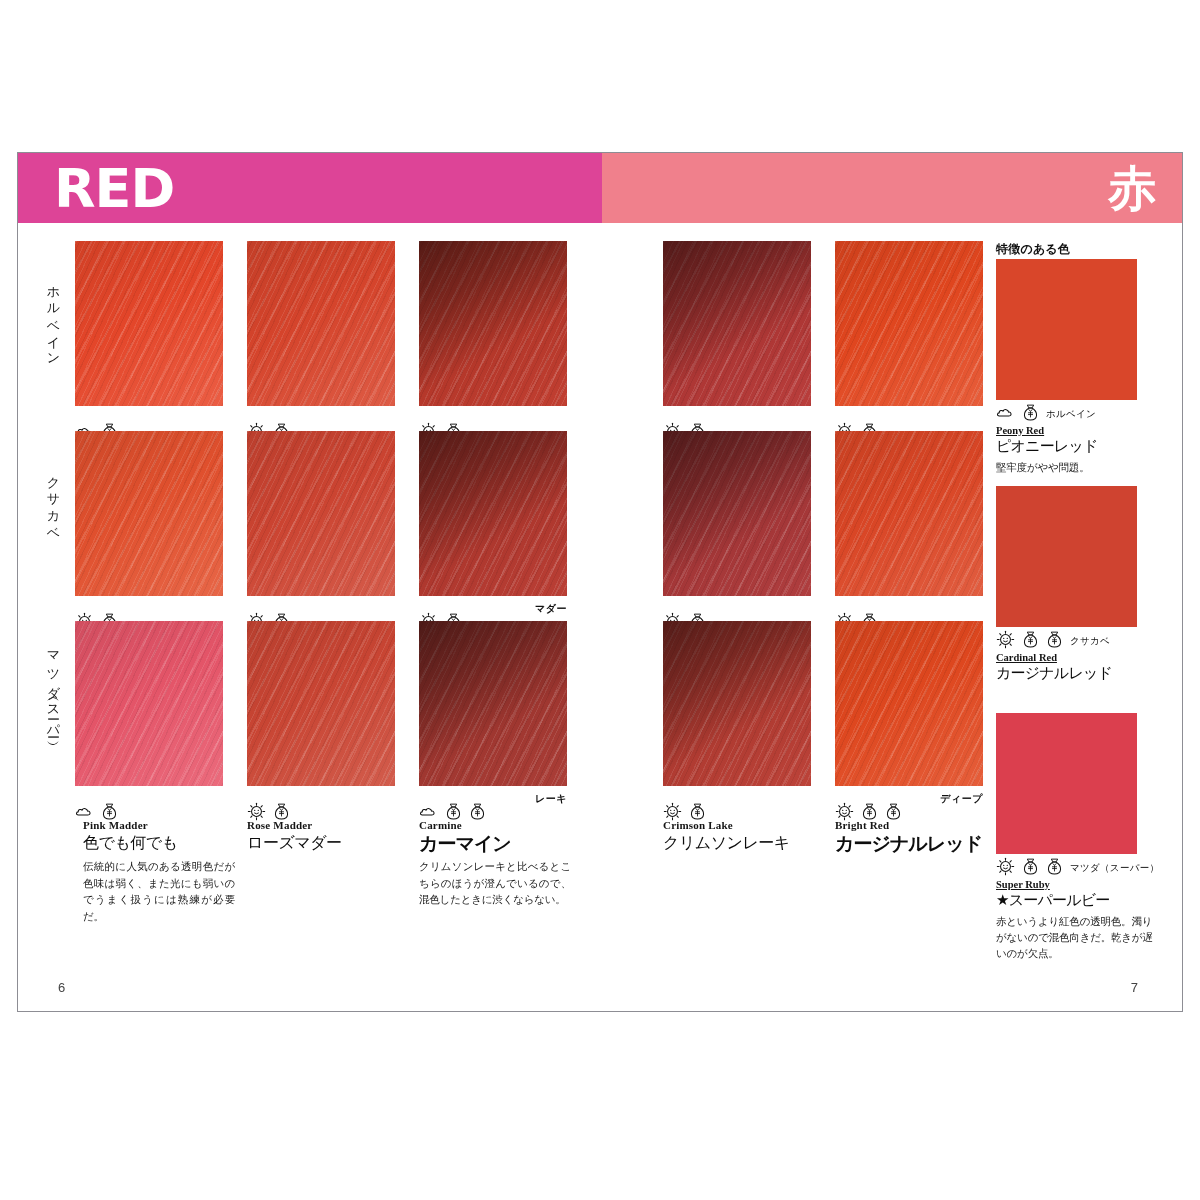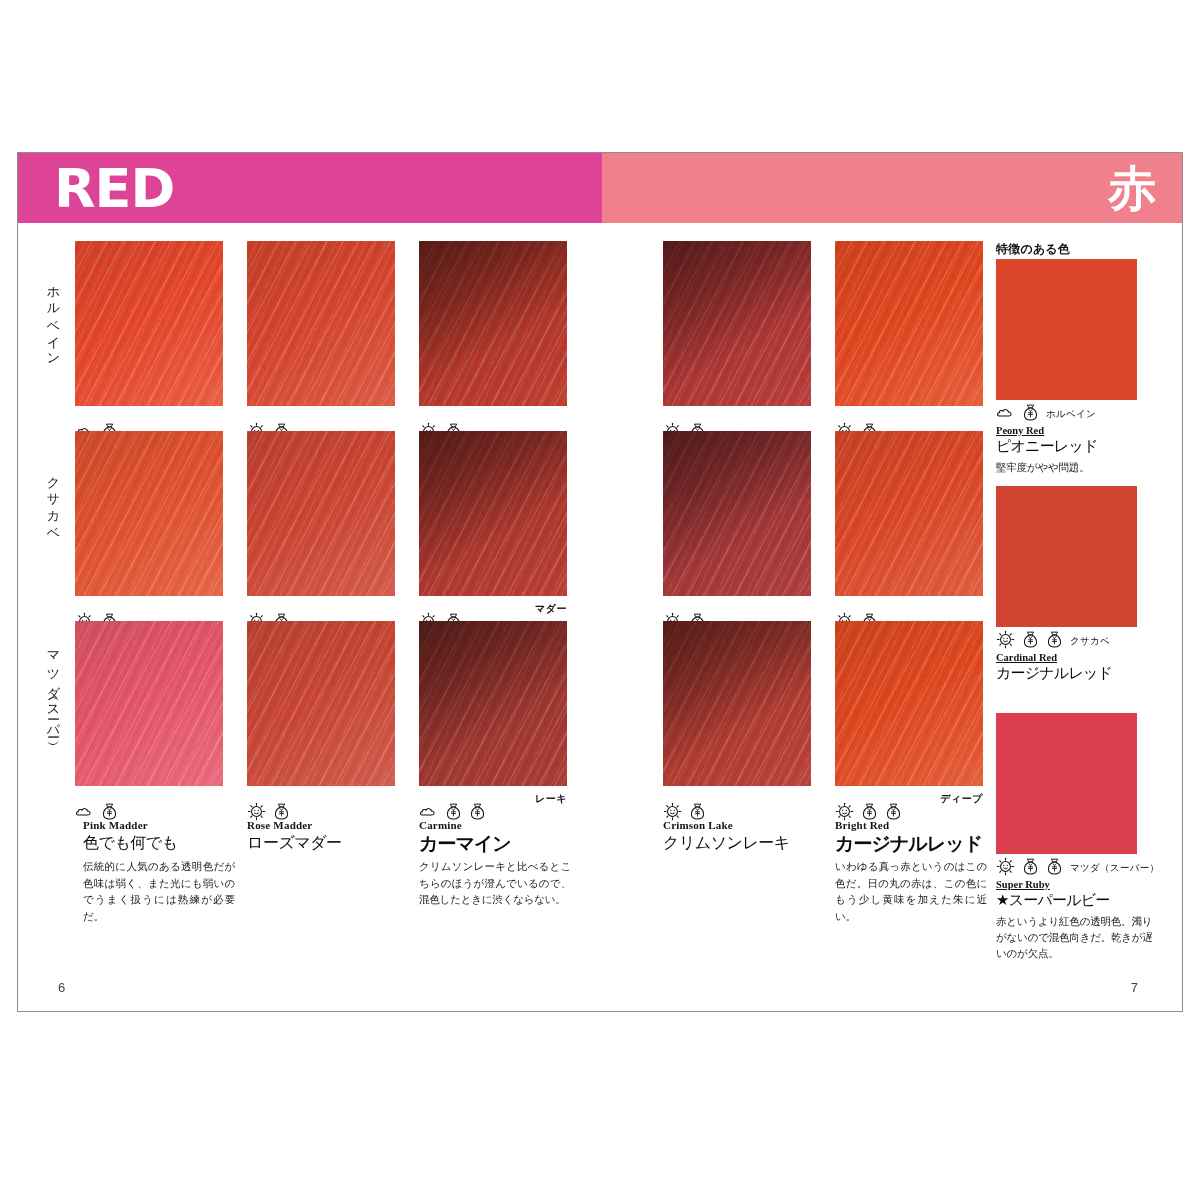--- a/index.html
+++ b/index.html
@@ -742,21 +742,20 @@
           <div class="jp bold">カーマイン</div>
           <div class="body">クリムソンレーキと比べるとこちらのほうが澄んでいるので、混色したときに渋くならない。</div>
         </div>
         <div class="desc" style="left: 645px; top: 596px;">
           <div class="en">Crimson Lake</div>
           <div class="jp">クリムソンレーキ</div>
         </div>
         <div class="desc" style="left: 817px; top: 596px;">
           <div class="en">Bright Red</div>
           <div class="jp bold">カージナルレッド</div>
-          <div class="body">いわゆる真っ赤というのはこの色だ。日の丸の赤は、この色にもう少し黄味を加えた朱に近い。</div>
         </div>
       </div>
 
     <div class="special">
       <div class="special-head">特徴のある色</div>
       <div id="special-host">
           <div class="sp-item" style="top: 18px;">
             <div class="sp-swatch light" style="background:#d9462a">
               <div class="tex"></div>
               <div class="shade" style="background: linear-gradient(150deg, rgba(0, 0, 0, 0.1) 0%, rgba(0, 0, 0, 0.02) 45%, rgba(255, 255, 255, 0.12) 100%);"></div>

